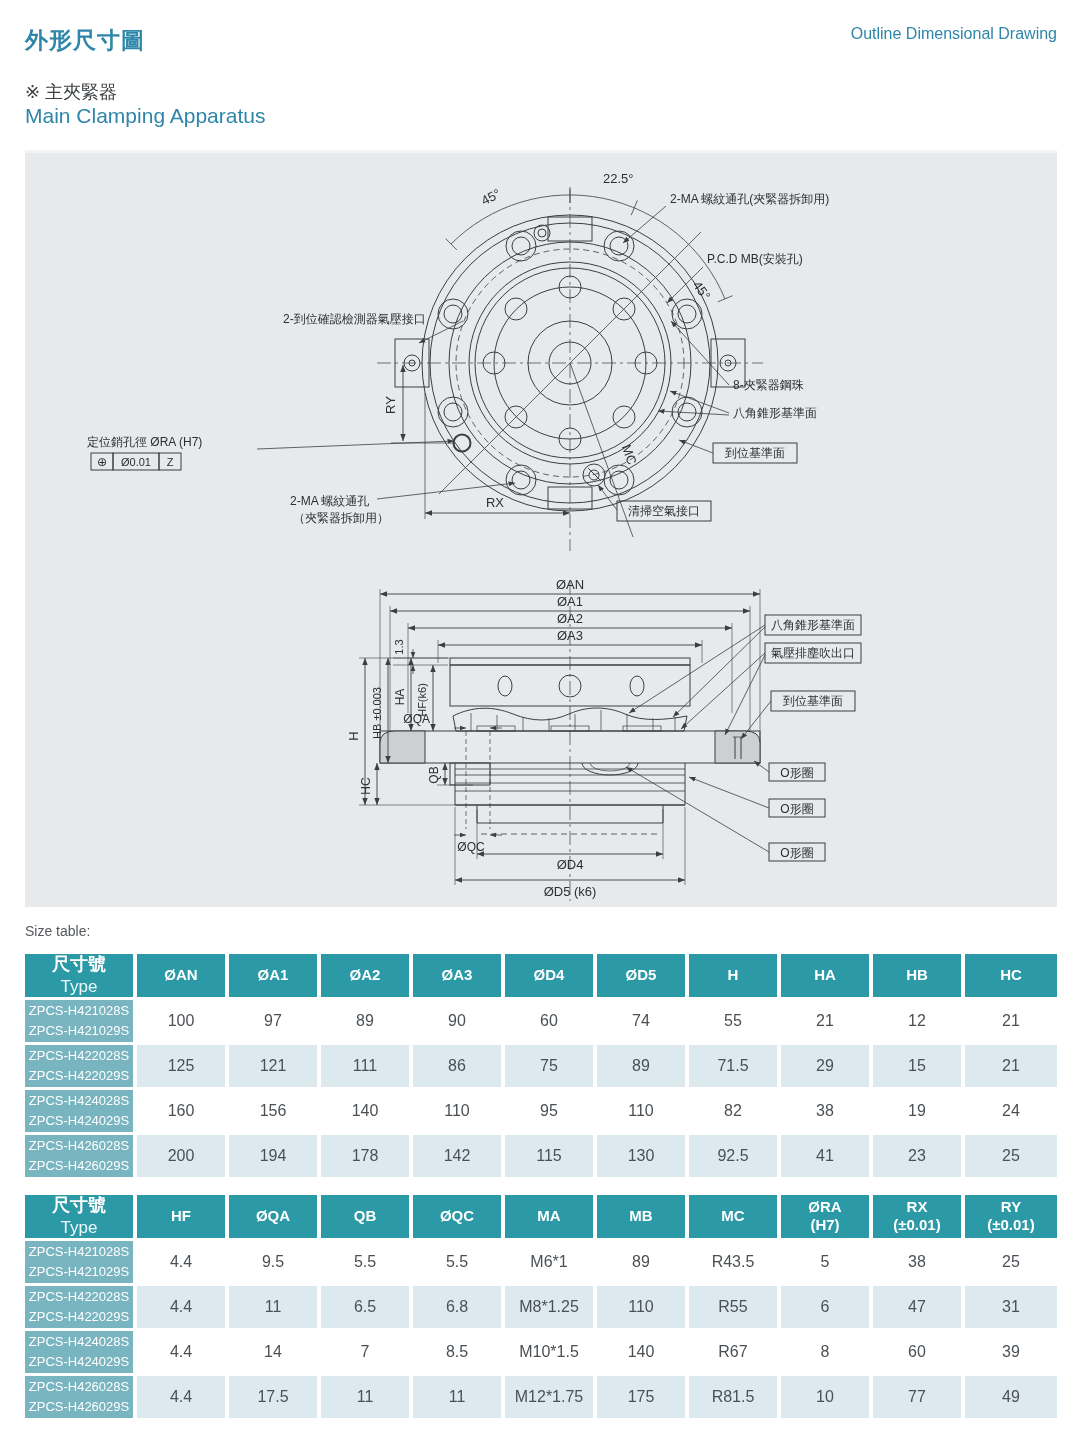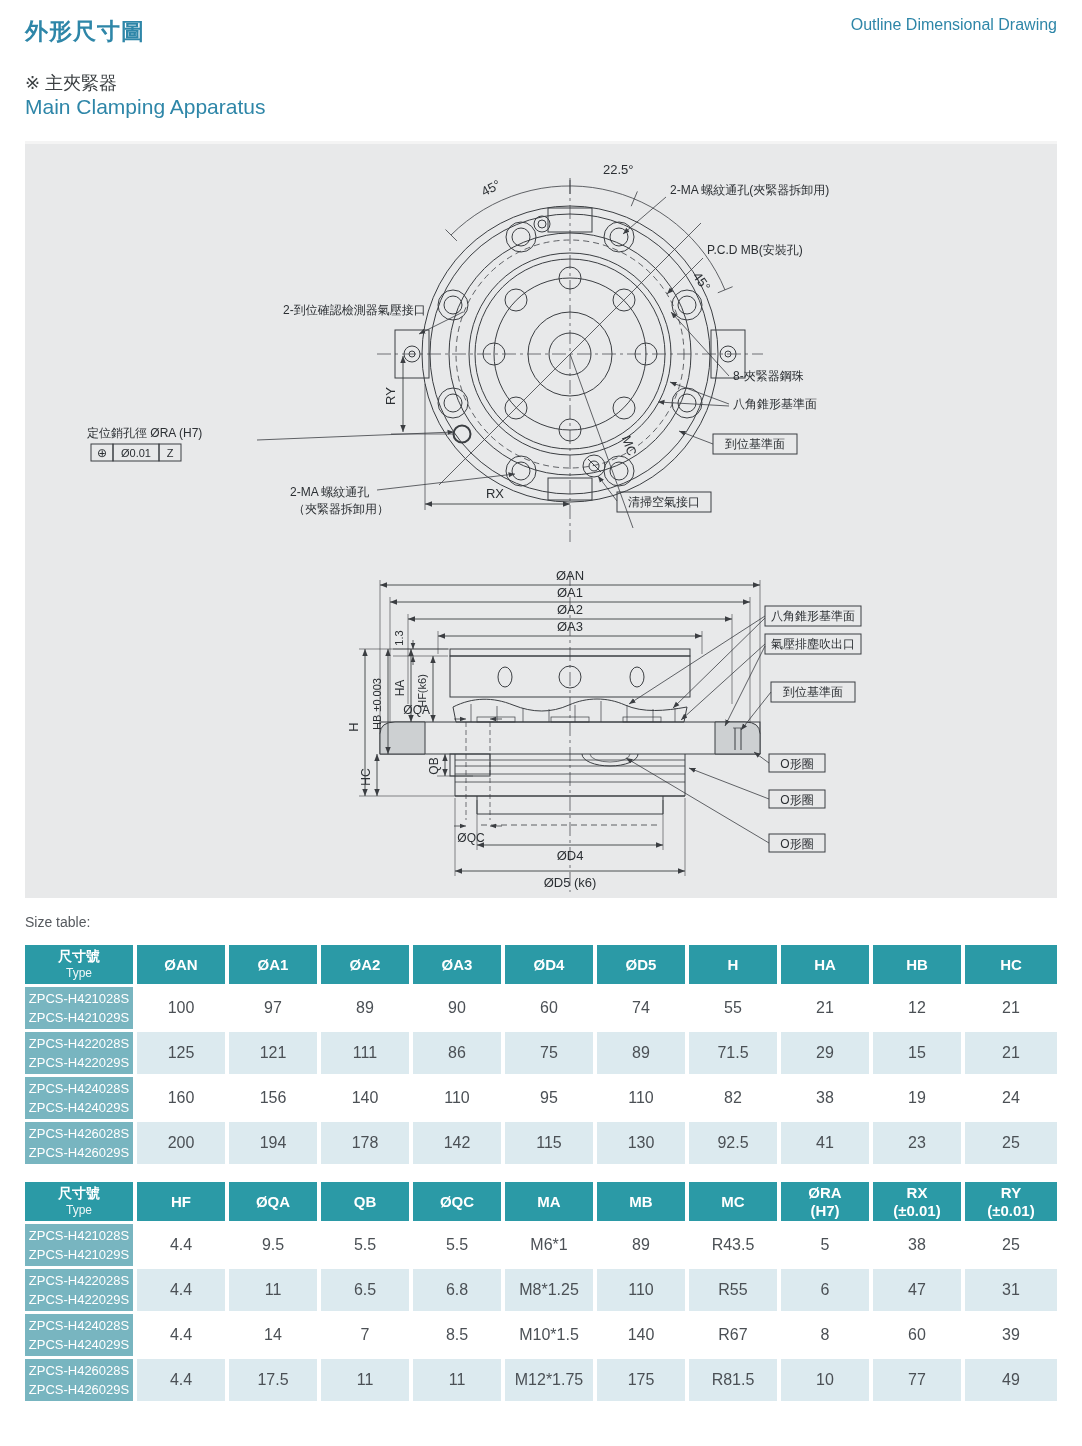--- a/index.html
+++ b/index.html
@@ -12,21 +12,21 @@
     --valtext:#4B5055;
   }
   *{box-sizing:border-box;}
   html,body{margin:0;padding:0;}
   body{
     width:1082px;height:1446px;overflow:hidden;background:#fff;
     font-family:"Liberation Sans","DejaVu Sans",sans-serif;
     position:relative;
   }
   .page{padding:0 25px;}
-  .hdr{display:flex;justify-content:space-between;align-items:flex-start;padding-top:16px;}
+  .hdr{display:flex;justify-content:space-between;align-items:flex-start;padding-top:25px;}
   .title-zh{font-size:23px;font-weight:bold;color:var(--title);letter-spacing:1px;}
   .title-en{font-size:16px;color:var(--title);}
   .sub{display:flex;justify-content:space-between;align-items:flex-start;margin-top:24px;flex-direction:column;}
   .sub-zh{font-size:18px;color:#3C4043;}
   .sub-en{font-size:21px;color:var(--title);}
   .panel{
     margin-top:22px;height:757px;background:var(--panel);
     border-top:3px solid #f4f4f4;position:relative;
   }
   .panel svg{position:absolute;left:0;top:0;}
@@ -34,22 +34,22 @@
   table{width:100%;border-collapse:separate;border-spacing:0;table-layout:fixed;margin-top:15px;}
   th,td{padding:0;}
   th{
     background:var(--accent);color:#fff;font-size:15px;font-weight:bold;
     height:42px;text-align:center;vertical-align:middle;
     border-right:4px solid #fff;border-bottom:3px solid #fff;
     white-space:pre-line;line-height:1.2;
   }
   th:last-child,td:last-child{border-right:none;}
   th.type-th{width:112px;}
-  .th-zh{font-size:14px;font-weight:bold;}
-  .th-en{font-size:12px;font-weight:normal;opacity:.92;margin-top:1px;}
+  .th-zh{font-size:18px;font-weight:bold;}
+  .th-en{font-size:17px;font-weight:normal;opacity:.92;margin-top:1px;}
   td{border-right:4px solid #fff;border-bottom:3px solid #fff;height:45px;vertical-align:middle;}
   td.type-td{
     background:var(--typecell);color:#fff;font-size:13px;line-height:1.5;
     text-align:center;font-weight:normal;
   }
   td.val-td{background:#fff;text-align:center;font-size:16px;color:var(--valtext);}
   tr.alt td.val-td{background:var(--rowalt);}
   
   text{fill:#2B2F33;font-family:"Liberation Sans","DejaVu Sans",sans-serif;}
   .t12{font-size:12px;}

